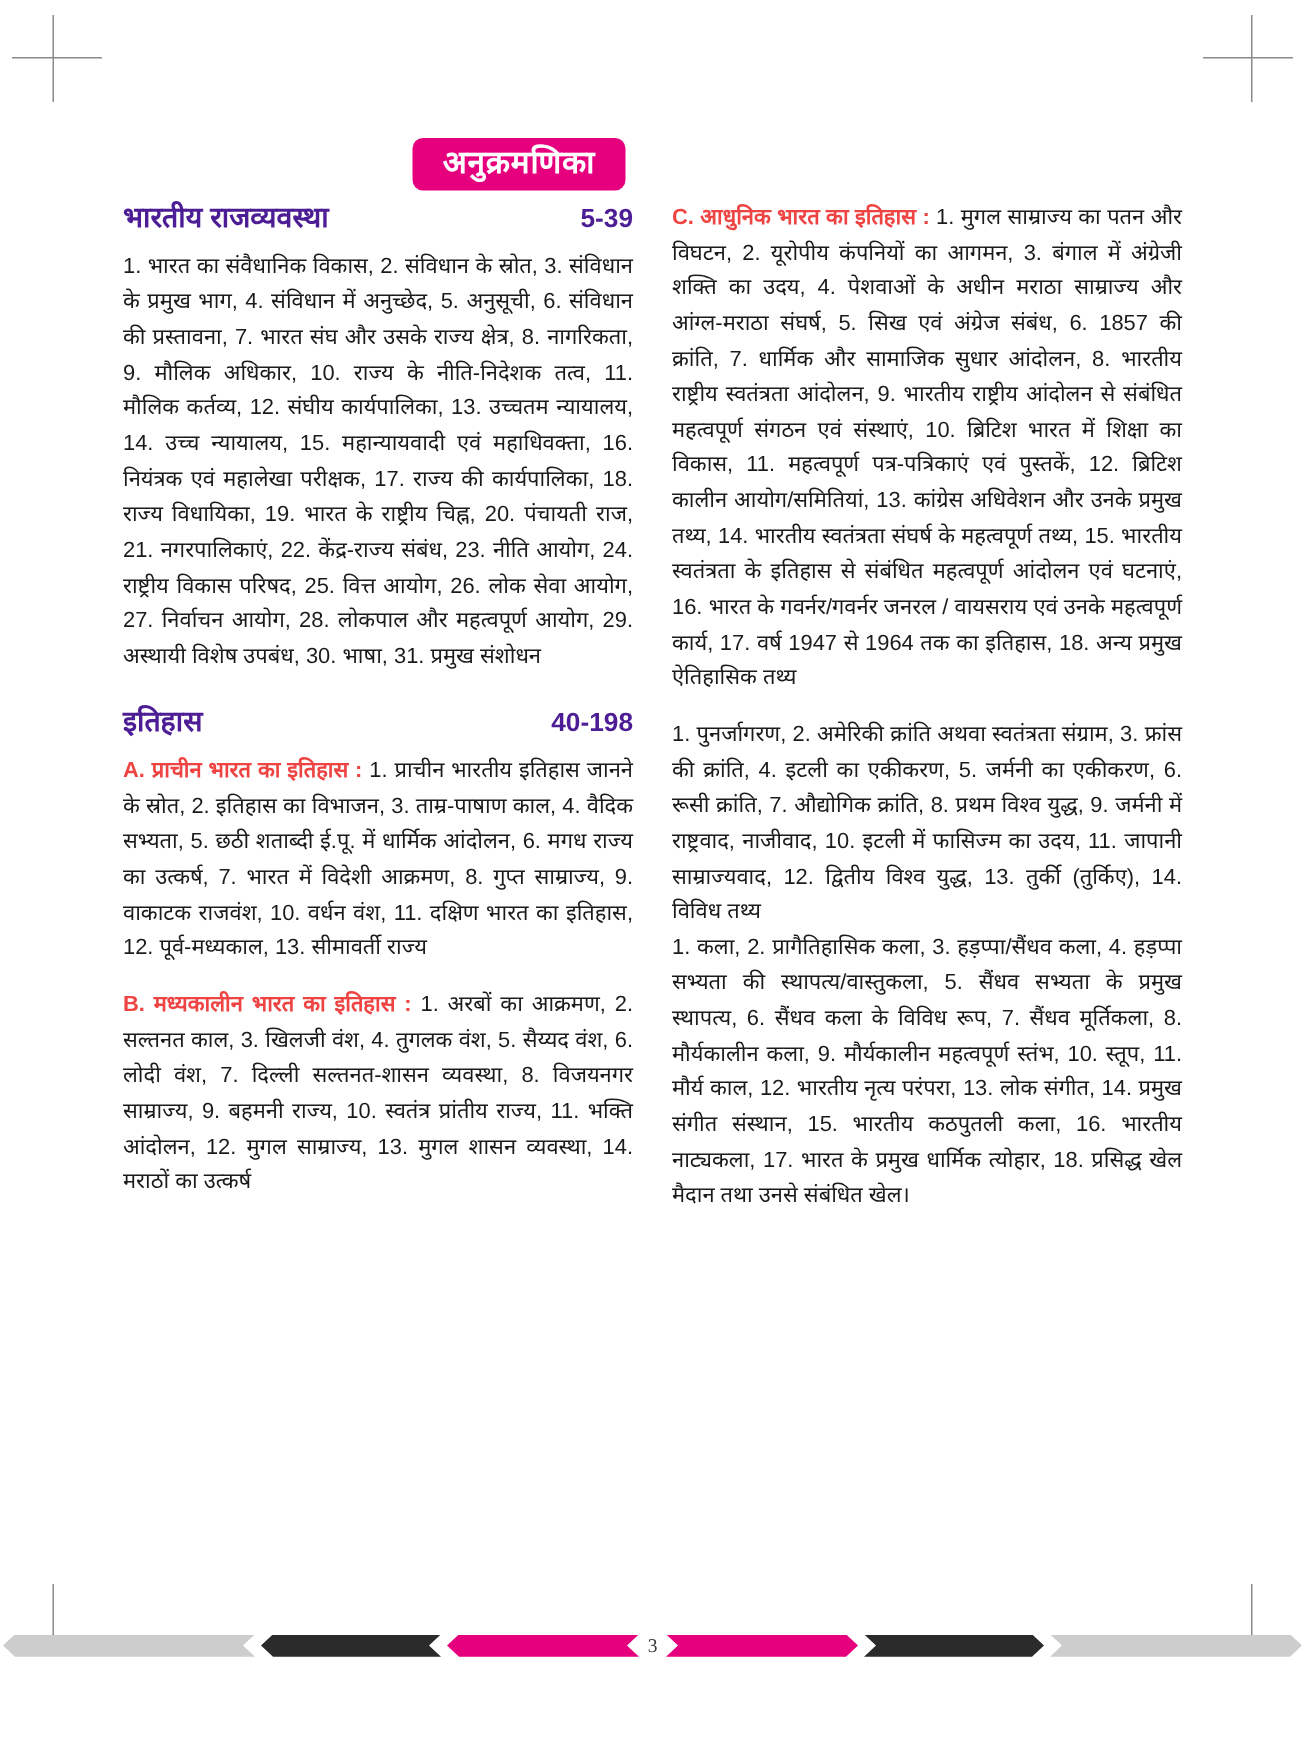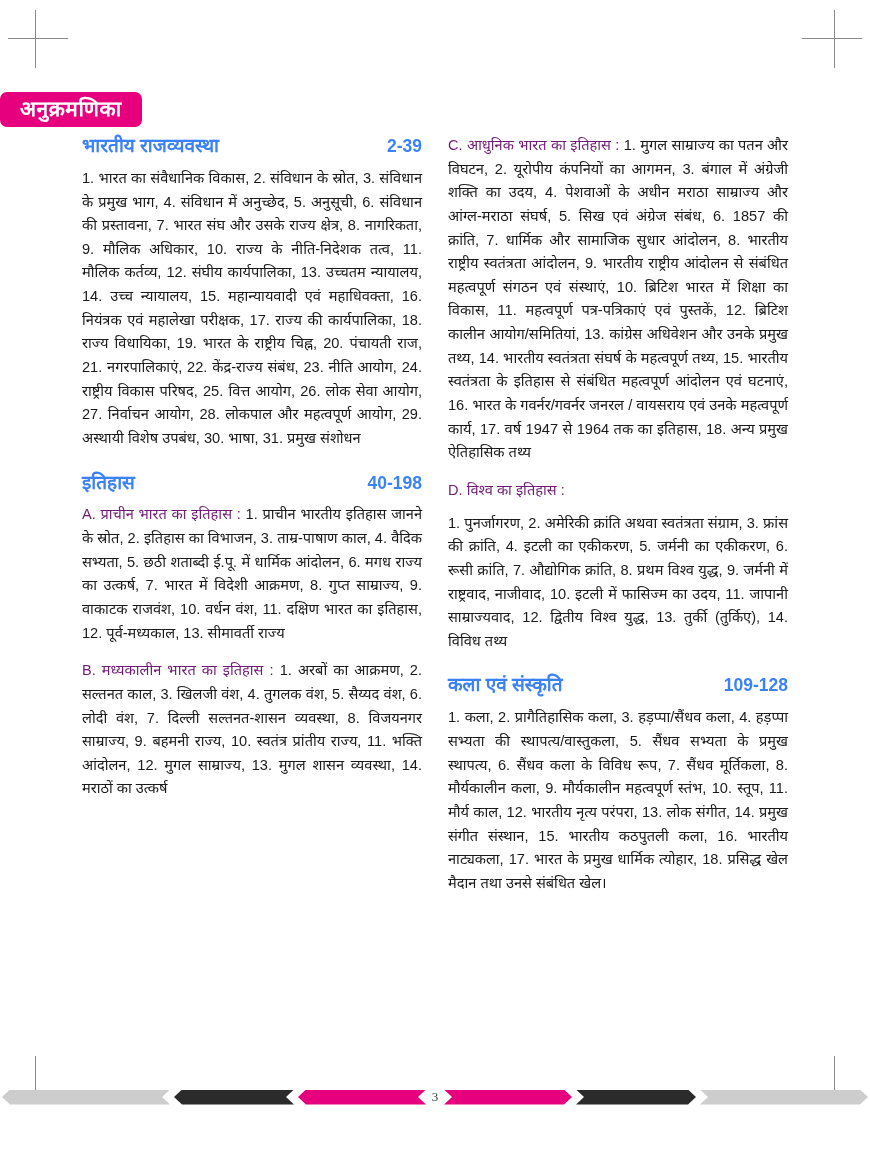--- a/index.html
+++ b/index.html
@@ -33,20 +33,21 @@
     width: 870px;
     height: 1170px;
   }
 
   
   .title-badge-wrap {
     position: absolute;
     left: 0;
     top: 92px;
     width: 692px;
+    text-align: center;
   }
   .title-badge {
     display: inline-block;
     background: #e6007e;
     color: #ffffff;
     font-size: 21px;
     font-weight: bold;
     padding: 5px 20px 7px 20px;
     border-radius: 7px;
     letter-spacing: 0.5px;
@@ -65,21 +66,21 @@
   .col {
     width: 340px;
     flex: 0 0 340px;
   }
 
   
   .sec-head {
     display: flex;
     align-items: baseline;
     justify-content: space-between;
-    color: #3b82f6;
+    color: #4c1d95;
     font-weight: bold;
     font-size: 19px;
     margin: 0 0 9px 0;
     line-height: 1.25;
   }
   .sec-head .sec-title { white-space: nowrap; }
   .sec-head .sec-pages {
     font-size: 17.5px;
     font-weight: bold;
     white-space: nowrap;
@@ -91,22 +92,22 @@
     font-size: 14.6px;
     line-height: 1.62;
     text-align: justify;
     text-justify: inter-word;
     margin: 0 0 14px 0;
     color: #1a1a1a;
   }
   .entries:last-child { margin-bottom: 0; }
 
   .sub-label {
-    color: #701a75;
-    font-weight: normal;
+    color: #ef4444;
+    font-weight: bold;
   }
 
   
   .footer {
     position: absolute;
     left: 0;
     bottom: 62px;
     width: 870px;
     height: 22px;
     display: flex;
@@ -168,21 +169,21 @@
     <span class="title-badge">अनुक्रमणिका</span>
   </div>
 
   <div class="columns">
 
     <div class="col">
 
       <div>
         <div class="sec-head">
           <span class="sec-title">भारतीय राजव्यवस्था</span>
-          <span class="sec-pages">2-39</span>
+          <span class="sec-pages">5-39</span>
         </div>
         <p class="entries">
           <span>1. भारत का संवैधानिक विकास, 2. संविधान के स्रोत, 3. संविधान के प्रमुख भाग, 4. संविधान में अनुच्छेद, 5. अनुसूची, 6. संविधान की प्रस्तावना, 7. भारत संघ और उसके राज्य क्षेत्र, 8. नागरिकता, 9. मौलिक अधिकार, 10. राज्य के नीति-निदेशक तत्व, 11. मौलिक कर्तव्य, 12. संघीय कार्यपालिका, 13. उच्चतम न्यायालय, 14. उच्च न्यायालय, 15. महान्यायवादी एवं महाधिवक्ता, 16. नियंत्रक एवं महालेखा परीक्षक, 17. राज्य की कार्यपालिका, 18. राज्य विधायिका, 19. भारत के राष्ट्रीय चिह्न, 20. पंचायती राज, 21. नगरपालिकाएं, 22. केंद्र-राज्य संबंध, 23. नीति आयोग, 24. राष्ट्रीय विकास परिषद, 25. वित्त आयोग, 26. लोक सेवा आयोग, 27. निर्वाचन आयोग, 28. लोकपाल और महत्वपूर्ण आयोग, 29. अस्थायी विशेष उपबंध, 30. भाषा, 31. प्रमुख संशोधन</span>
         </p>
       </div>
 
       <div>
         <div class="sec-head spaced-top">
           <span class="sec-title">इतिहास</span>
           <span class="sec-pages">40-198</span>
@@ -199,34 +200,27 @@
 
     </div>
 
     <div class="col">
 
       <div>
         <p class="entries">
           <span class="sub-label">C. आधुनिक भारत का इतिहास : </span><span>1. मुगल साम्राज्य का पतन और विघटन, 2. यूरोपीय कंपनियों का आगमन, 3. बंगाल में अंग्रेजी शक्ति का उदय, 4. पेशवाओं के अधीन मराठा साम्राज्य और आंग्ल-मराठा संघर्ष, 5. सिख एवं अंग्रेज संबंध, 6. 1857 की क्रांति, 7. धार्मिक और सामाजिक सुधार आंदोलन, 8. भारतीय राष्ट्रीय स्वतंत्रता आंदोलन, 9. भारतीय राष्ट्रीय आंदोलन से संबंधित महत्वपूर्ण संगठन एवं संस्थाएं, 10. ब्रिटिश भारत में शिक्षा का विकास, 11. महत्वपूर्ण पत्र-पत्रिकाएं एवं पुस्तकें, 12. ब्रिटिश कालीन आयोग/समितियां, 13. कांग्रेस अधिवेशन और उनके प्रमुख तथ्य, 14. भारतीय स्वतंत्रता संघर्ष के महत्वपूर्ण तथ्य, 15. भारतीय स्वतंत्रता के इतिहास से संबंधित महत्वपूर्ण आंदोलन एवं घटनाएं, 16. भारत के गवर्नर/गवर्नर जनरल / वायसराय एवं उनके महत्वपूर्ण कार्य, 17. वर्ष 1947 से 1964 तक का इतिहास, 18. अन्य प्रमुख ऐतिहासिक तथ्य</span>
         </p>
 
-        <p class="entries" style="margin-bottom:9px;">
-          <span class="sub-label">D. विश्व का इतिहास :</span>
-        </p>
 
         <p class="entries">
           <span>1. पुनर्जागरण, 2. अमेरिकी क्रांति अथवा स्वतंत्रता संग्राम, 3. फ्रांस की क्रांति, 4. इटली का एकीकरण, 5. जर्मनी का एकीकरण, 6. रूसी क्रांति, 7. औद्योगिक क्रांति, 8. प्रथम विश्व युद्ध, 9. जर्मनी में राष्ट्रवाद, नाजीवाद, 10. इटली में फासिज्म का उदय, 11. जापानी साम्राज्यवाद, 12. द्वितीय विश्व युद्ध, 13. तुर्की (तुर्किए), 14. विविध तथ्य</span>
         </p>
       </div>
 
       <div>
-        <div class="sec-head spaced-top">
-          <span class="sec-title">कला एवं संस्कृति</span>
-          <span class="sec-pages">109-128</span>
-        </div>
         <p class="entries">
           <span>1. कला, 2. प्रागैतिहासिक कला, 3. हड़प्पा/सैंधव कला, 4. हड़प्पा सभ्यता की स्थापत्य/वास्तुकला, 5. सैंधव सभ्यता के प्रमुख स्थापत्य, 6. सैंधव कला के विविध रूप, 7. सैंधव मूर्तिकला, 8. मौर्यकालीन कला, 9. मौर्यकालीन महत्वपूर्ण स्तंभ, 10. स्तूप, 11. मौर्य काल, 12. भारतीय नृत्य परंपरा, 13. लोक संगीत, 14. प्रमुख संगीत संस्थान, 15. भारतीय कठपुतली कला, 16. भारतीय नाट्यकला, 17. भारत के प्रमुख धार्मिक त्योहार, 18. प्रसिद्ध खेल मैदान तथा उनसे संबंधित खेल।</span>
         </p>
       </div>
 
     </div>
   </div>
 
   <div class="footer">
     <div class="chev-group">

